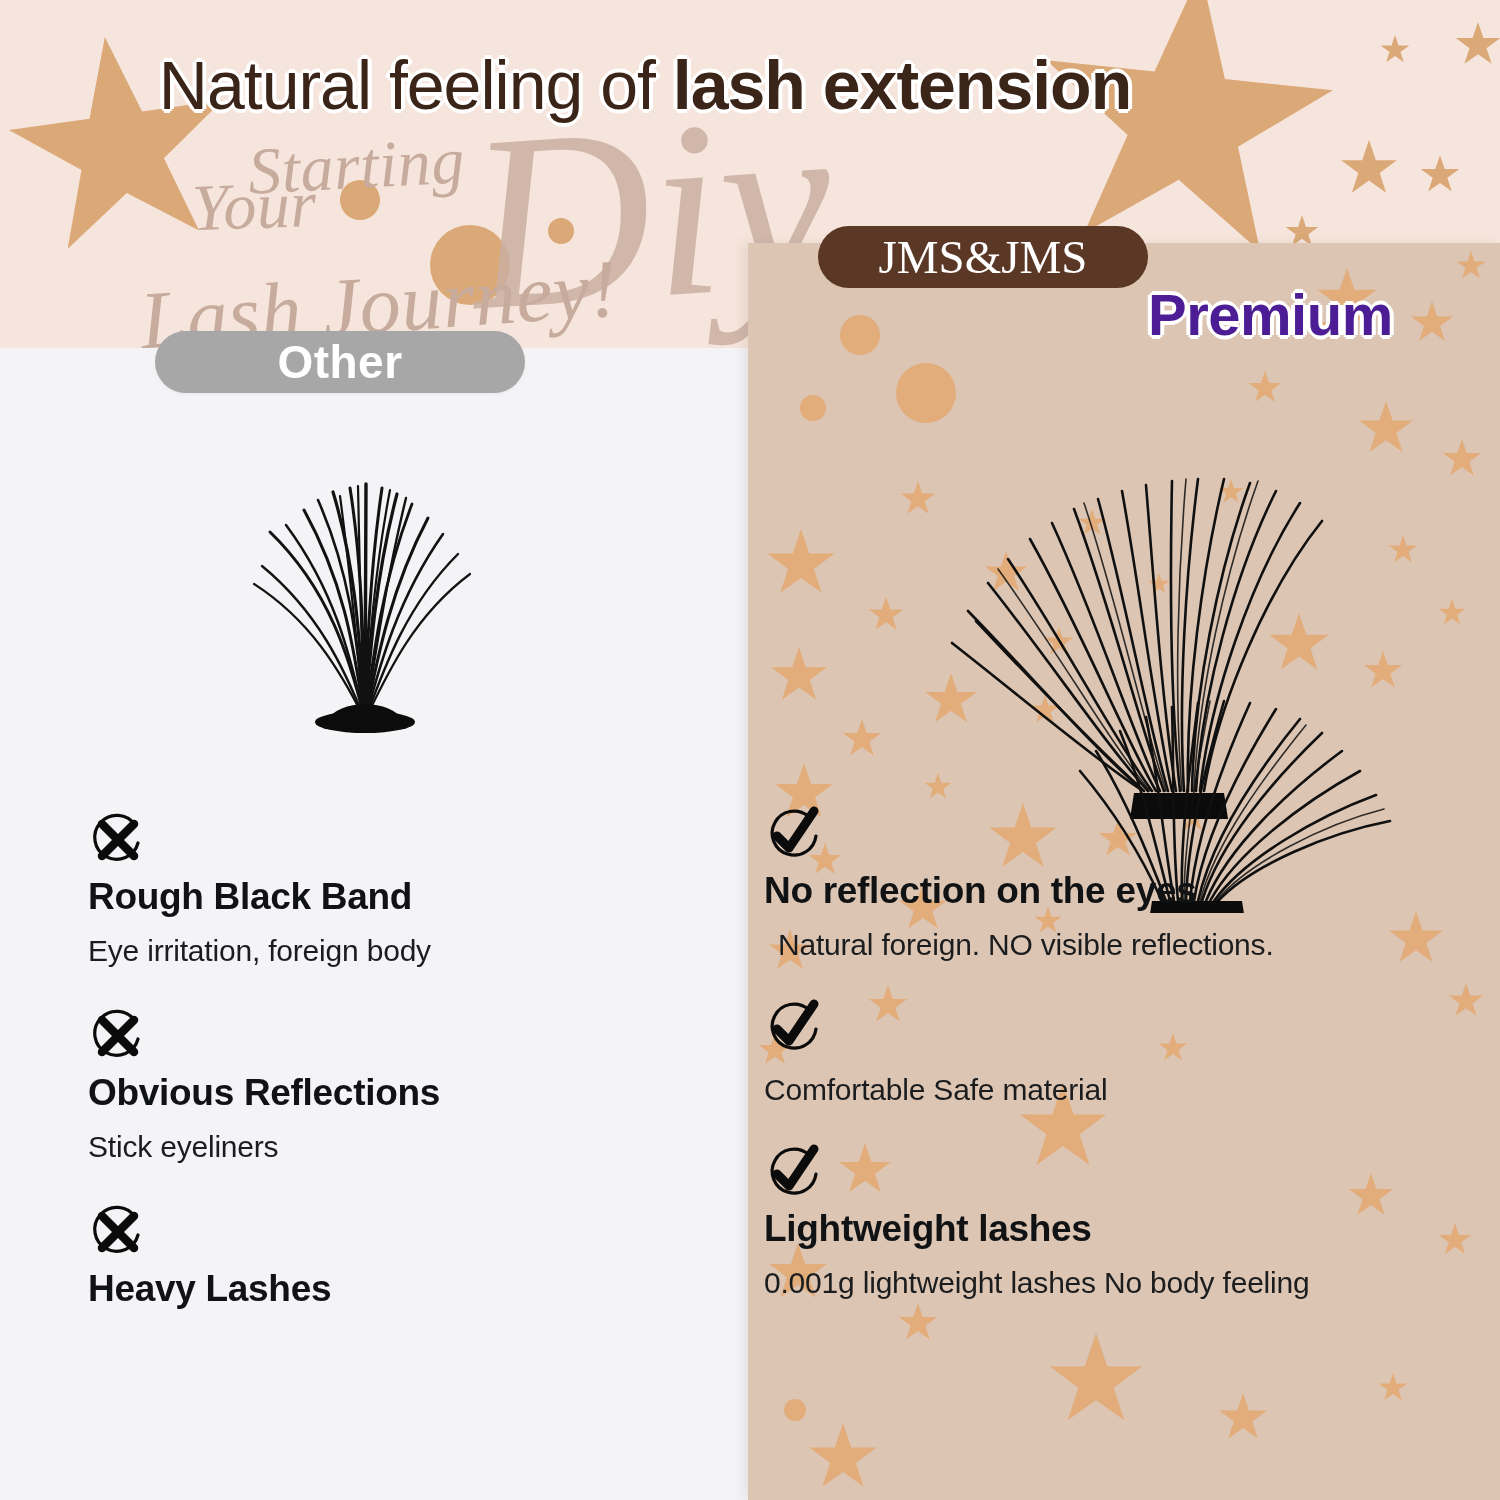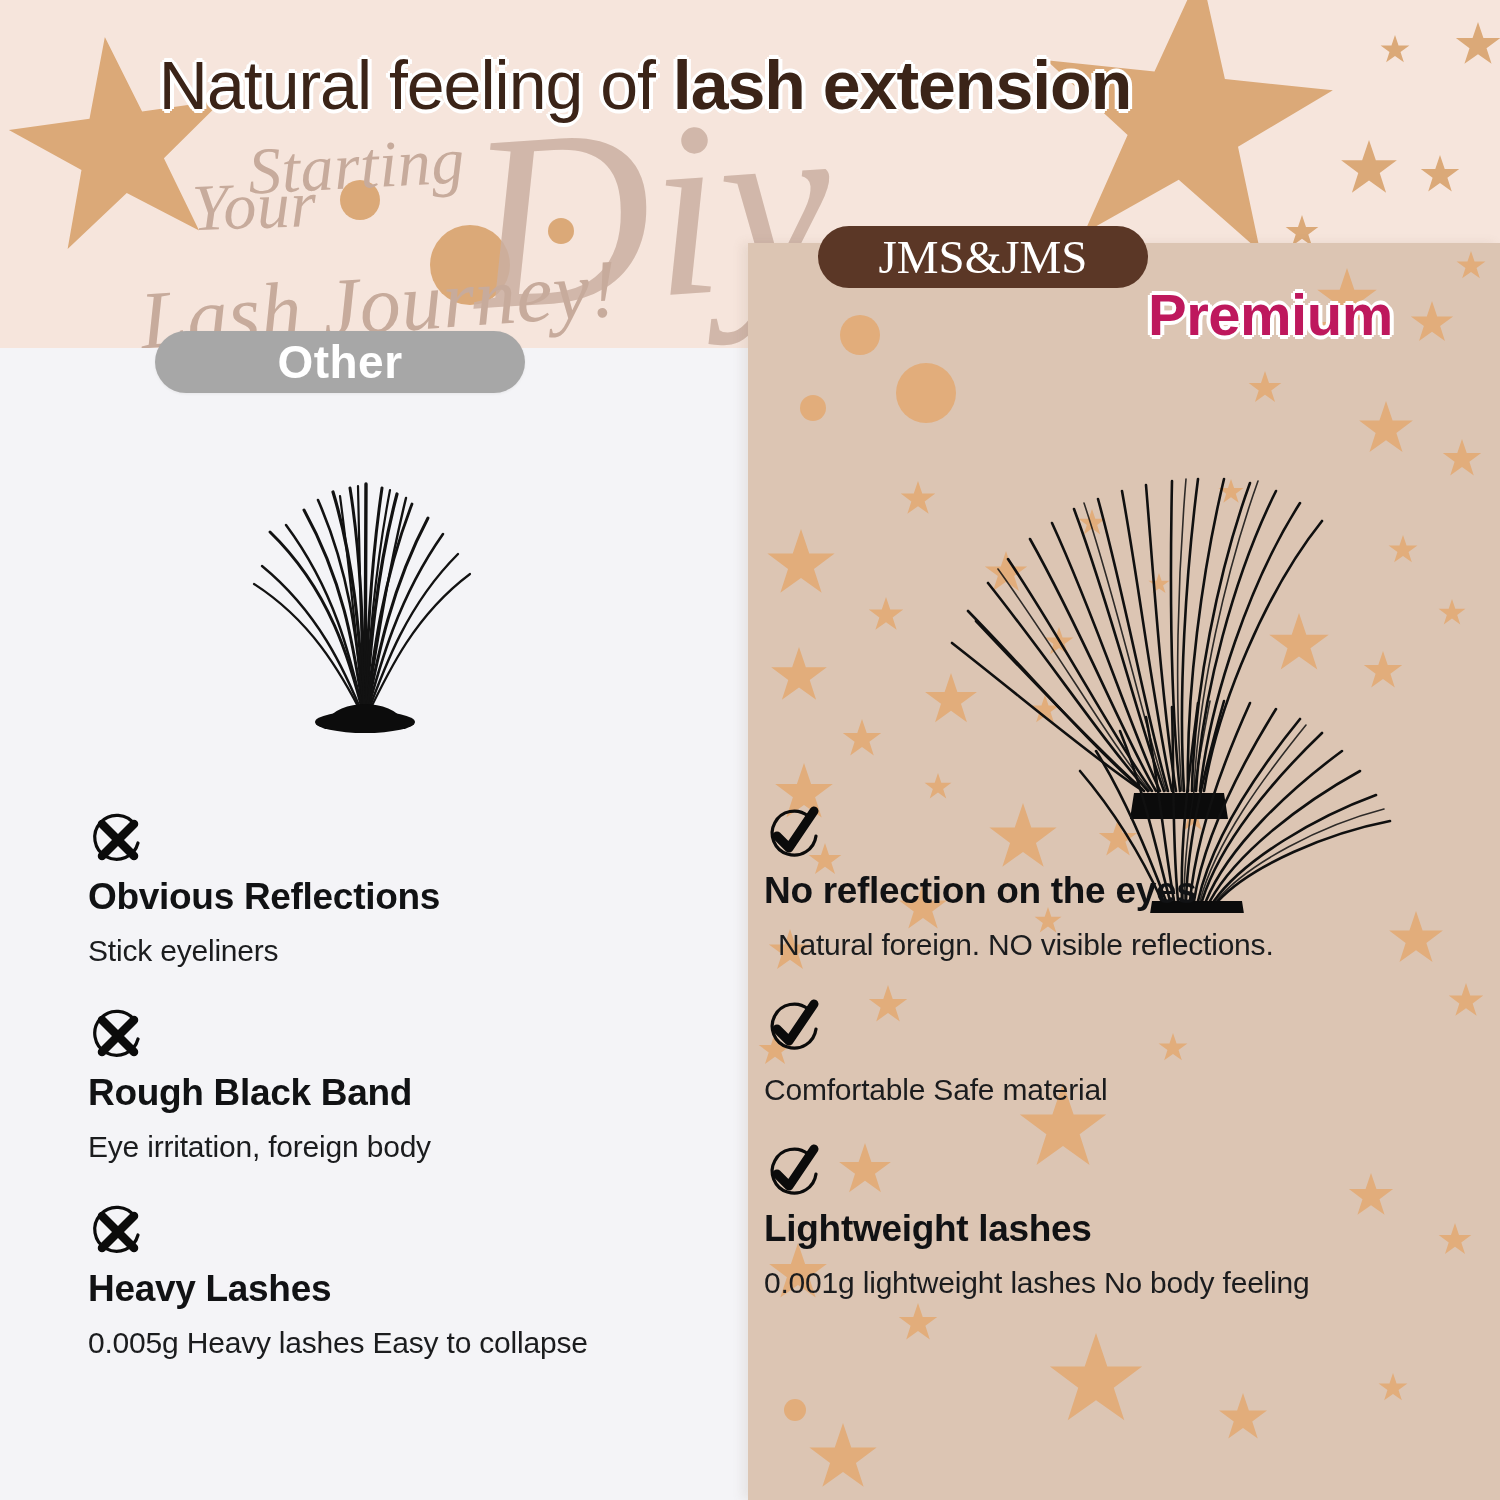--- a/index.html
+++ b/index.html
@@ -72,21 +72,21 @@
   
   .brand-pill{
     position:absolute;left:818px;top:226px;width:330px;height:62px;
     background:#5b3726;border-radius:32px;
     display:flex;align-items:center;justify-content:center;
     color:#ffffff;font-size:47px;font-weight:400;letter-spacing:0px;
     font-family:"Liberation Serif","DejaVu Serif",serif;
   }
   .premium-word{
     position:absolute;left:1148px;top:281px;
-    font-size:58px;font-weight:700;color:#be185d;letter-spacing:-.5px;
+    font-size:58px;font-weight:700;color:#4c1d95;letter-spacing:-.5px;
     text-shadow:
        3px 0 0 #fff,-3px 0 0 #fff,0 3px 0 #fff,0 -3px 0 #fff,
        2px 2px 0 #fff,-2px 2px 0 #fff,2px -2px 0 #fff,-2px -2px 0 #fff,
        4px 0 0 #fff,-4px 0 0 #fff,0 4px 0 #fff,0 -4px 0 #fff;
   }
 
   
   .feature-col{position:absolute;}
   .feature-col.left{left:88px;top:812px;width:620px;}
   .feature-col.right{left:764px;top:806px;width:690px;}
@@ -292,46 +292,45 @@
   <div class="feature-col left">
 
     <div class="feature">
       <span class="icon">
         <svg width="58" height="58" viewBox="0 0 58 58">
           <path d="M47 13 A22 22 0 1 0 50 31" stroke="#0b0b0b" stroke-width="3.2" fill="none" stroke-linecap="round"></path>
           <path d="M14 12 L46 44" stroke="#0b0b0b" stroke-width="8.5" stroke-linecap="round"></path>
           <path d="M46 12 L14 44" stroke="#0b0b0b" stroke-width="8.5" stroke-linecap="round"></path>
         </svg>
       </span>
-      <div class="f-title">Obvious Reflections</div>
-      <div class="f-sub">Stick eyeliners</div>
+      <div class="f-title">Rough Black Band</div>
+      <div class="f-sub">Eye irritation, foreign body</div>
     </div>
 
     <div class="feature">
       <span class="icon">
         <svg width="58" height="58" viewBox="0 0 58 58">
           <path d="M47 13 A22 22 0 1 0 50 31" stroke="#0b0b0b" stroke-width="3.2" fill="none" stroke-linecap="round"></path>
           <path d="M14 12 L46 44" stroke="#0b0b0b" stroke-width="8.5" stroke-linecap="round"></path>
           <path d="M46 12 L14 44" stroke="#0b0b0b" stroke-width="8.5" stroke-linecap="round"></path>
         </svg>
       </span>
-      <div class="f-title">Rough Black Band</div>
-      <div class="f-sub">Eye irritation, foreign body</div>
+      <div class="f-title">Obvious Reflections</div>
+      <div class="f-sub">Stick eyeliners</div>
     </div>
 
     <div class="feature">
       <span class="icon">
         <svg width="58" height="58" viewBox="0 0 58 58">
           <path d="M47 13 A22 22 0 1 0 50 31" stroke="#0b0b0b" stroke-width="3.2" fill="none" stroke-linecap="round"></path>
           <path d="M14 12 L46 44" stroke="#0b0b0b" stroke-width="8.5" stroke-linecap="round"></path>
           <path d="M46 12 L14 44" stroke="#0b0b0b" stroke-width="8.5" stroke-linecap="round"></path>
         </svg>
       </span>
       <div class="f-title">Heavy Lashes</div>
-      <div class="f-sub">0.005g Heavy lashes Easy to collapse</div>
     </div>
   </div>
 
   <div class="feature-col right">
 
     <div class="feature">
       <span class="icon">
         <svg width="58" height="58" viewBox="0 0 58 58">
           <path d="M44 10 A22 22 0 1 0 52 30" stroke="#0b0b0b" stroke-width="3.2" fill="none" stroke-linecap="round"></path>
           <path d="M13 30 L25 42 L50 5" stroke="#0b0b0b" stroke-width="9" fill="none" stroke-linecap="round" stroke-linejoin="round"></path>

